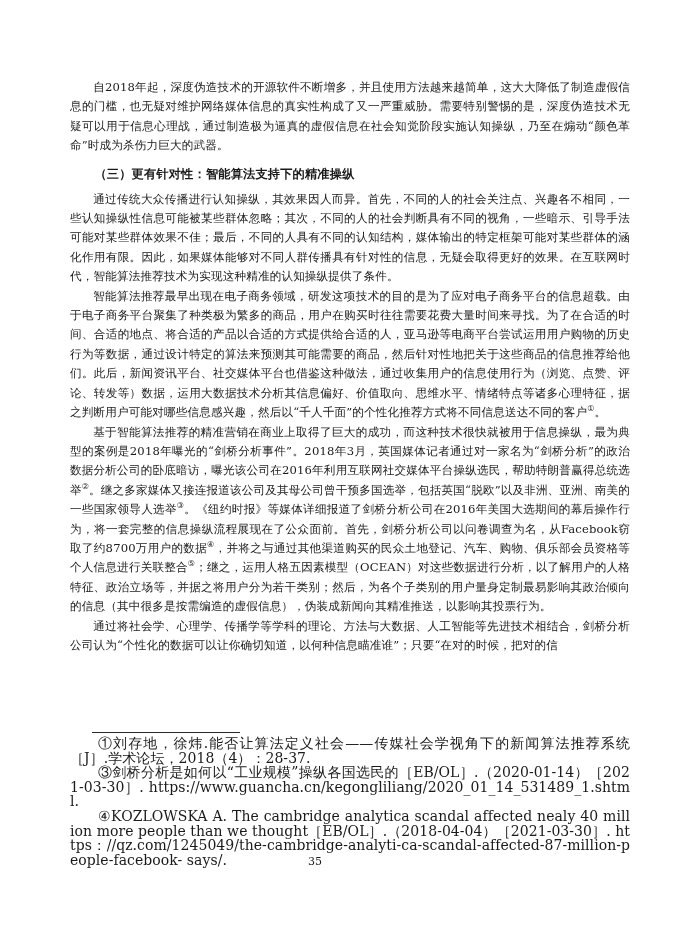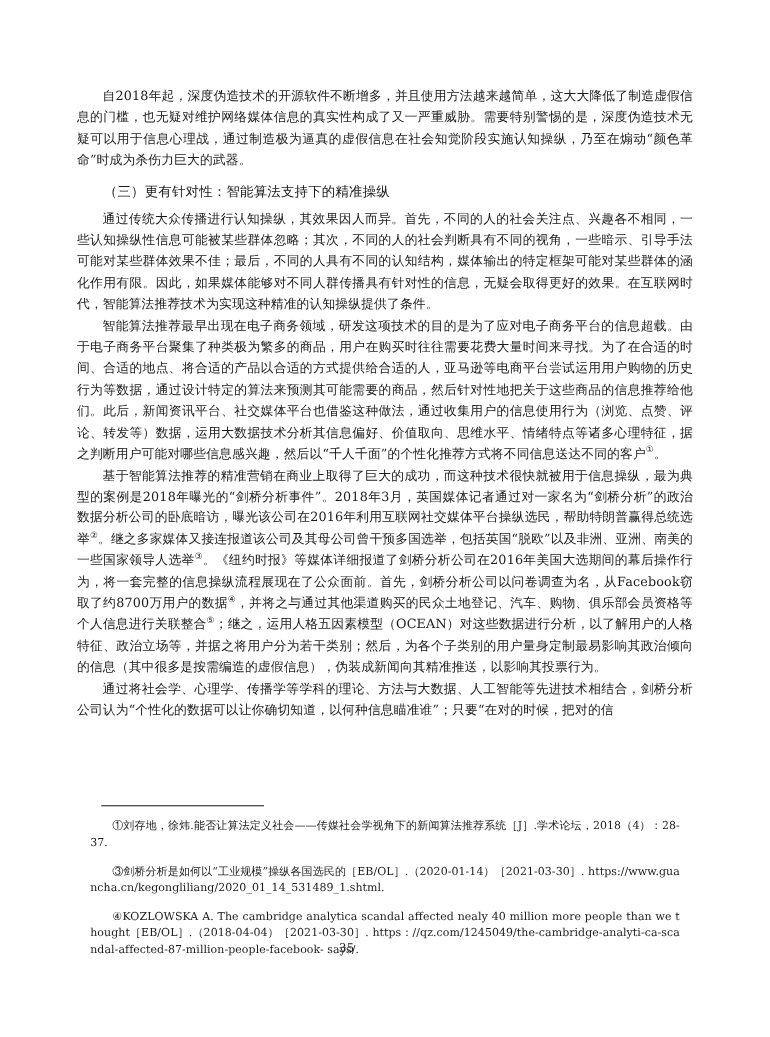--- a/index.html
+++ b/index.html
@@ -38,21 +38,21 @@
     text-align: justify;
     text-justify: inter-ideograph;
     text-indent: 2em;
     letter-spacing: 0.15px;
   }
 
   h2.heading {
     margin: 9px 0 6px 0;
     font-size: 12.2px;
     line-height: 19px;
-    font-weight: normal;
+    font-weight: bold;
     font-family: "DejaVu Sans", "Liberation Sans", sans-serif;
     text-indent: 2em;
     letter-spacing: 0.2px;
   }
 
   sup.fnref {
     font-size: 8px;
     vertical-align: super;
     line-height: 0;
   }
@@ -65,22 +65,22 @@
   }
 
   #footnote-rule {
     width: 148px;
     height: 0;
     border-top: 1px solid #2a2a2a;
     margin: 0 0 3px 22px;
   }
 
   p.footnote {
-    margin: 12px;
-    font-size: 10px;
+    margin: 0;
+    font-size: 14px;
     line-height: 14.6px;
     text-align: justify;
     text-indent: 2em;
     letter-spacing: 0.05px;
     word-break: break-all;
   }
 
   #page-number {
     position: absolute;
     left: 0;

